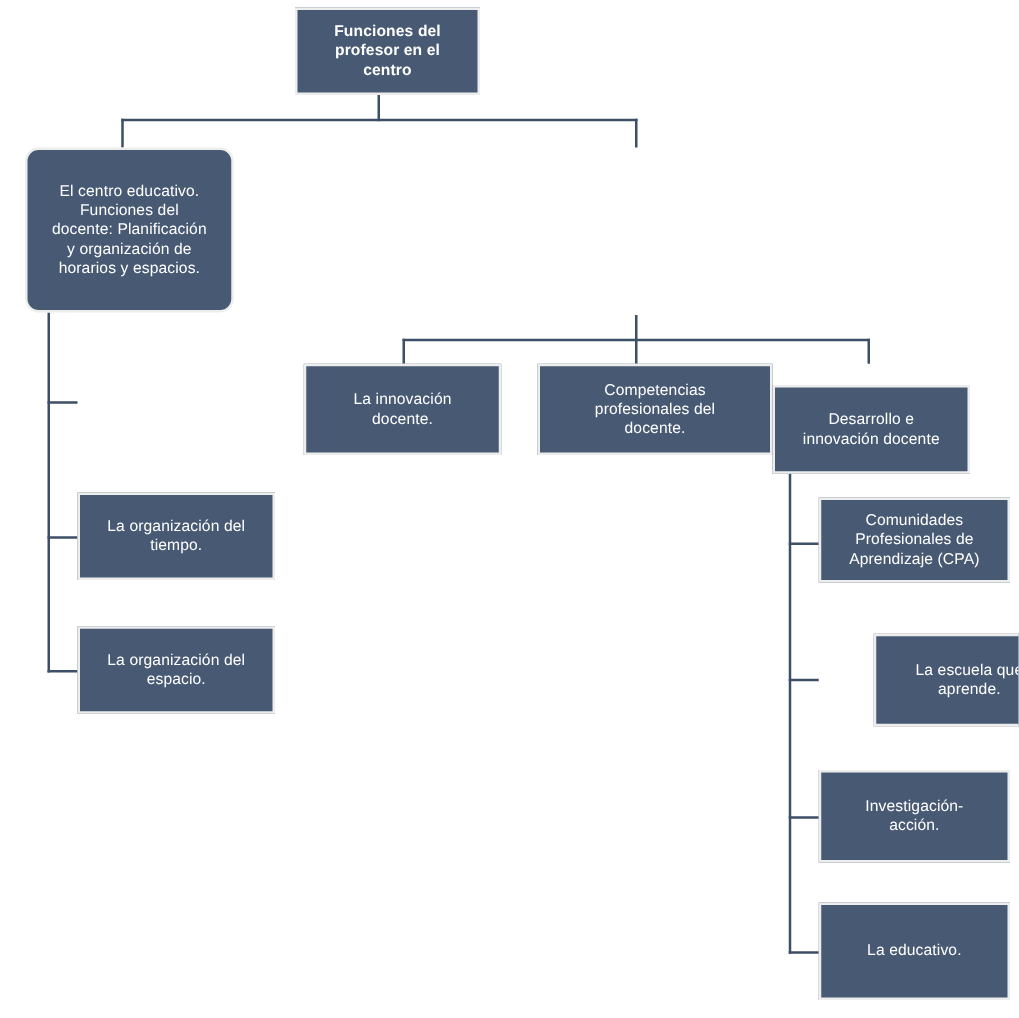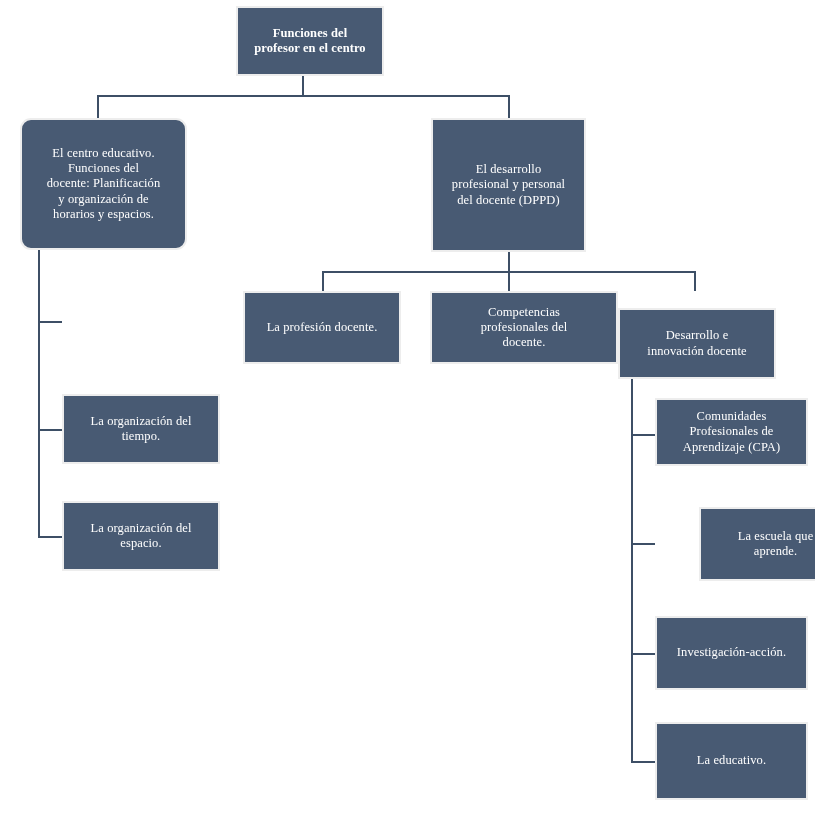--- a/index.html
+++ b/index.html
@@ -20,23 +20,22 @@
     box-sizing: border-box;
     background: #485A73;
     border: 2px solid #EDEDED;
     color: #FFFFFF;
     display: flex;
     align-items: center;
     justify-content: center;
     text-align: center;
     line-height: 1.22;
     font-size: 12.5px;
-    padding: 2px 10px;
+    padding: 2px 18px;
     letter-spacing: 0.1px;
-    font-family: Liberation Serif, serif;
   }
   .node.root {
     font-weight: bold;
     font-size: 12.5px;
   }
   .node .txt {
     display: block;
     width: 100%;
     white-space: pre-line;
   }
@@ -83,39 +82,34 @@
   </div>
 
   <div class="node" style="left:20px; top:118px; width:167px; height:132px;border-radius:11px;">
     <span class="txt">El centro educativo.
 Funciones del
 docente: Planificación
 y organización de
 horarios y espacios.</span>
   </div>
 
-  <div class="node" style="left:431px; top:118px; width:155px; height:134px;">
-    <span class="txt">El desarrollo
-profesional y personal
-del docente (DPPD)</span>
-  </div>
 
 
   <div class="node" style="left:62px; top:394px; width:158px; height:70px;">
     <span class="txt">La organización del
 tiempo.</span>
   </div>
 
   <div class="node" style="left:62px; top:501px; width:158px; height:70px;">
     <span class="txt">La organización del
 espacio.</span>
   </div>
 
   <div class="node" style="left:243px; top:291px; width:158px; height:73px;">
-    <span class="txt">La profesión docente.</span>
+    <span class="txt">La innovación docente.</span>
   </div>
 
   <div class="node" style="left:430px; top:291px; width:188px; height:73px;">
     <span class="txt">Competencias
 profesionales del
 docente.</span>
   </div>
 
   <div class="node" style="left:618px; top:308px; width:158px; height:71px;">
     <span class="txt">Desarrollo e

